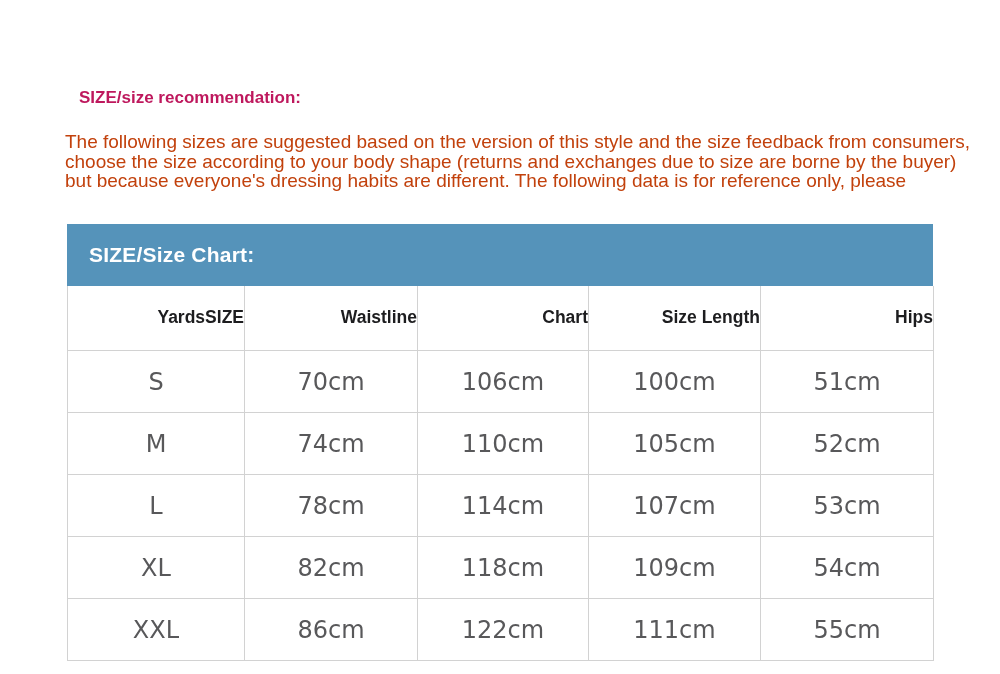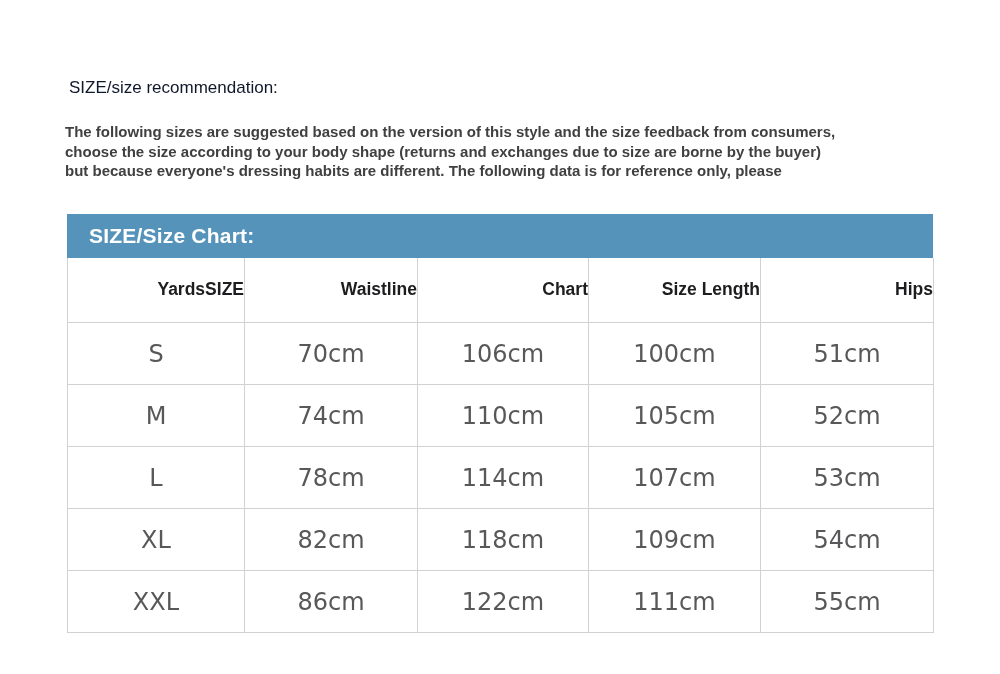--- a/index.html
+++ b/index.html
@@ -9,43 +9,43 @@
     width: 1000px;
     height: 674px;
     background: #ffffff;
     overflow: hidden;
     font-family: "Liberation Sans", sans-serif;
   }
   .page {
     padding: 74px 60px 0 65px;
   }
   .page-title {
-    margin: 4px;
+    margin: 14px;
     font-size: 17px;
-    font-weight: 400;
-    color: #0f172a;
+    font-weight: 700;
+    color: #be185d;
     line-height: 20px;
   }
   .description {
     margin-top: 24px;
   }
   .desc-line {
-    font-size: 15px;
-    font-weight: 700;
-    color: #404040;
+    font-size: 19px;
+    font-weight: 400;
+    color: #c2410c;
     line-height: 19.5px;
     white-space: nowrap;
   }
   .size-chart {
     margin-top: 33px;
     margin-left: 2px;
     width: 866px;
   }
   .chart-banner {
-    height: 44px;
+    height: 62px;
     background: #5593ba;
     display: flex;
     align-items: center;
     padding-left: 22px;
   }
   .chart-banner-title {
     color: #ffffff;
     font-size: 21px;
     font-weight: 700;
     letter-spacing: 0.2px;

